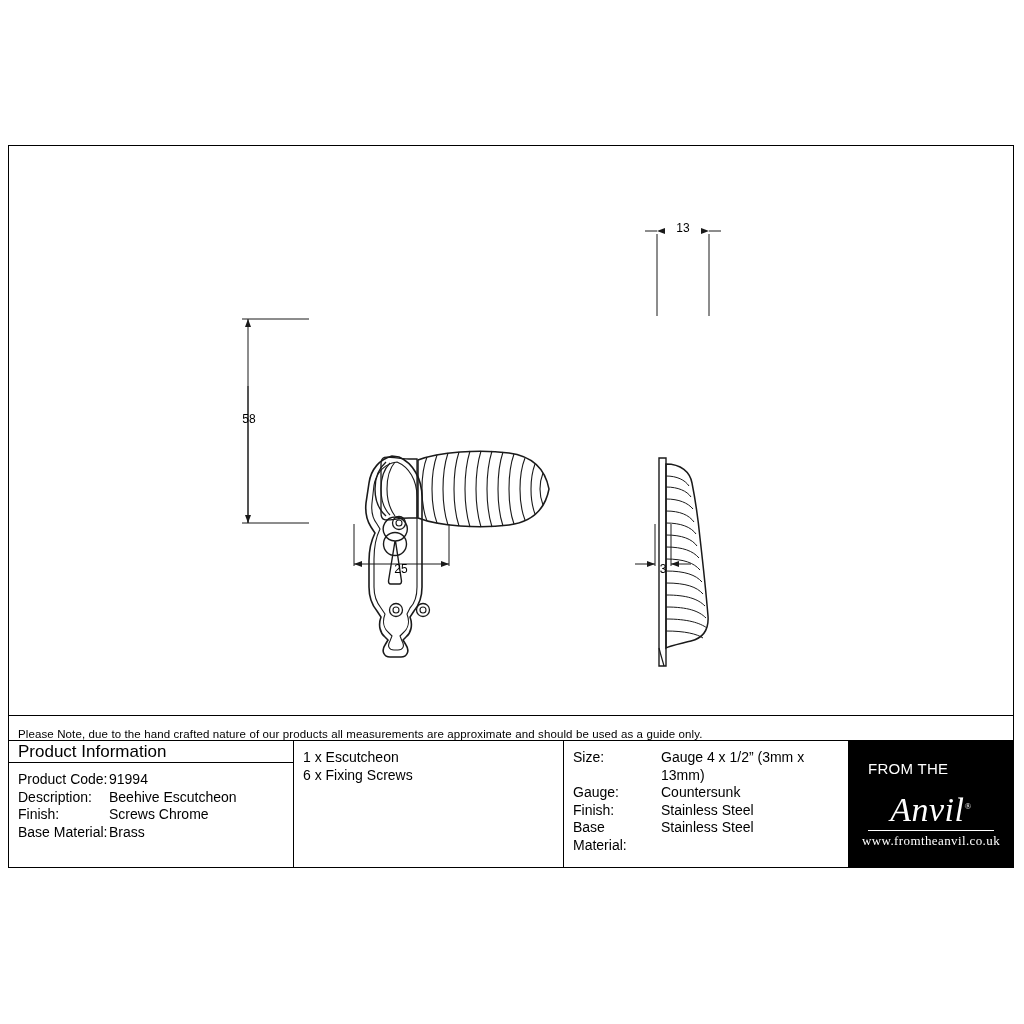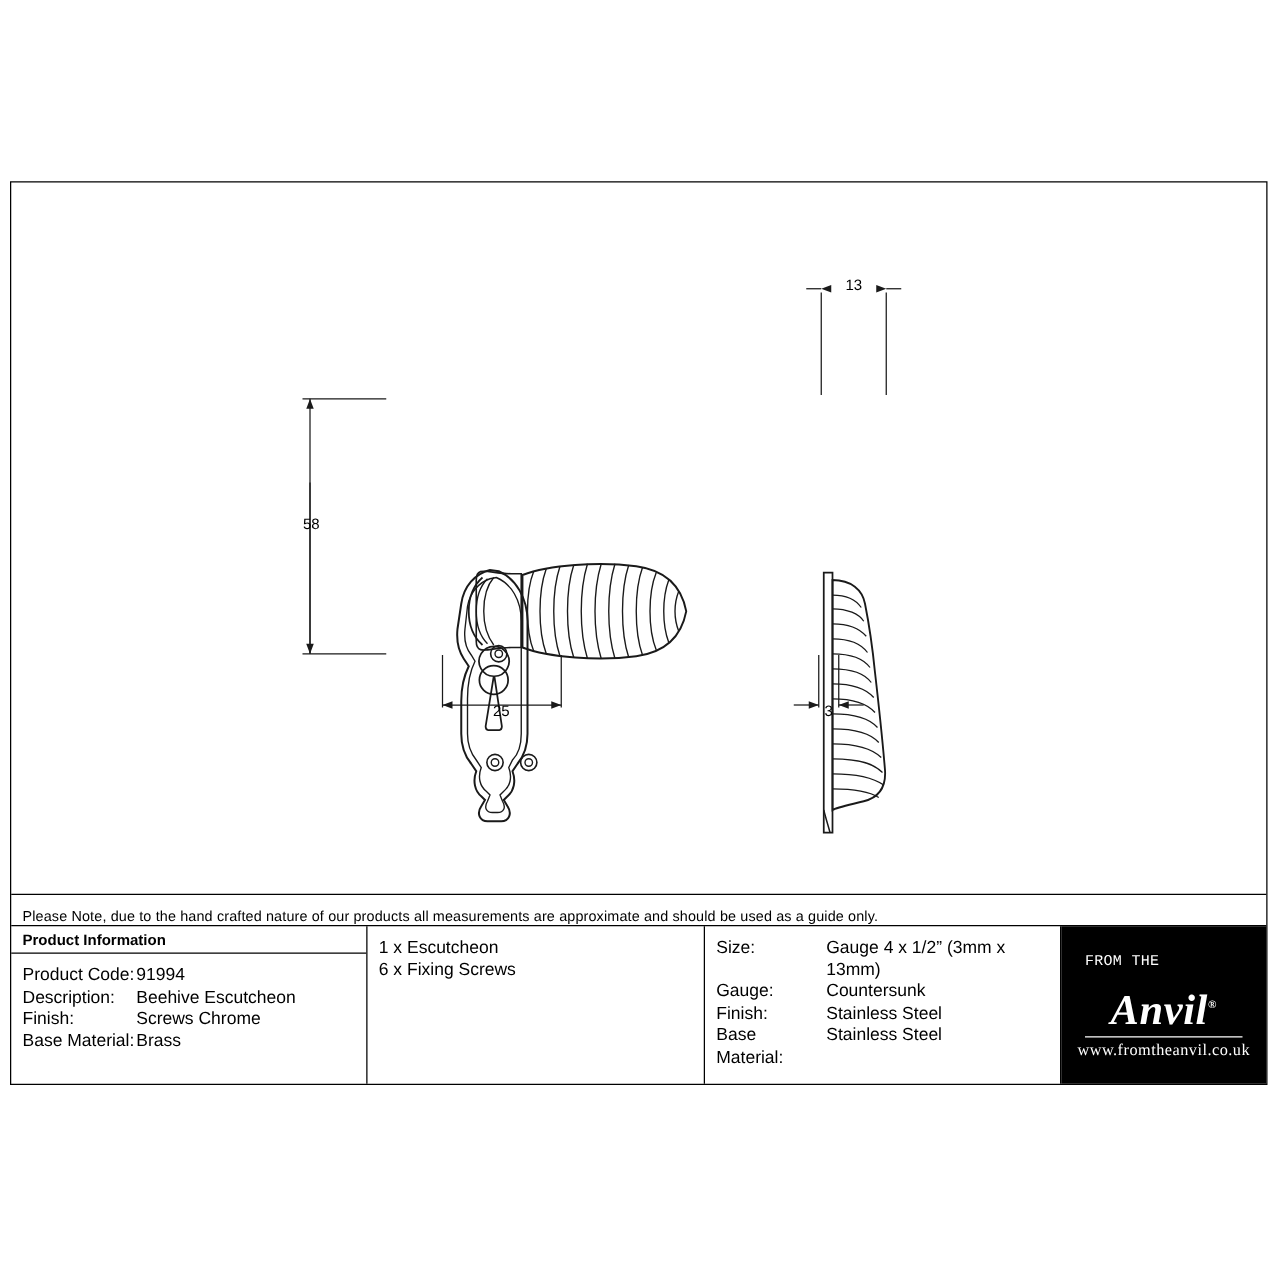--- a/index.html
+++ b/index.html
@@ -70,26 +70,25 @@
     border-right: 1px solid #000000;
   }
   .col-product { width: 285px; }
   .col-pack    { width: 270px; }
   .col-screws  { width: 285px; }
   .col-logo    { width: 164px; border-right: none; }
 
   .col-header {
     height: 22px;
     border-bottom: 1px solid #000000;
-    font-size: 12px;
+    font-size: 17px;
     display: flex;
     align-items: center;
     padding-left: 9px;
     box-sizing: border-box;
-    font-weight: bold;
   }
   .col-body {
     padding: 8px 0 0 9px;
     font-size: 14px;
     line-height: 17.5px;
   }
   .kv {
     display: flex;
   }
   .kv .k {
@@ -116,32 +115,32 @@
     display: flex;
     align-items: center;
     justify-content: center;
   }
   .logo-inner {
     text-align: center;
     color: #ffffff;
     line-height: 1;
   }
   .logo-from {
-    font-family: Liberation Mono, monospace;
-    font-size: 12px;
+    font-family: Liberation Sans, sans-serif;
+    font-size: 15px;
     letter-spacing: 0.02em;
     text-align: left;
     padding-left: 6px;
     margin-bottom: 1px;
   }
   .logo-anvil {
     font-family: "Liberation Serif", serif;
     font-size: 34px;
     font-style: italic;
-    font-weight: bold;
+    font-weight: normal;
     letter-spacing: 0.5px;
     position: relative;
     margin-top: 17px;
   }
   .logo-anvil .reg {
     font-size: 9px;
     font-style: normal;
     vertical-align: super;
   }
   .logo-rule {

